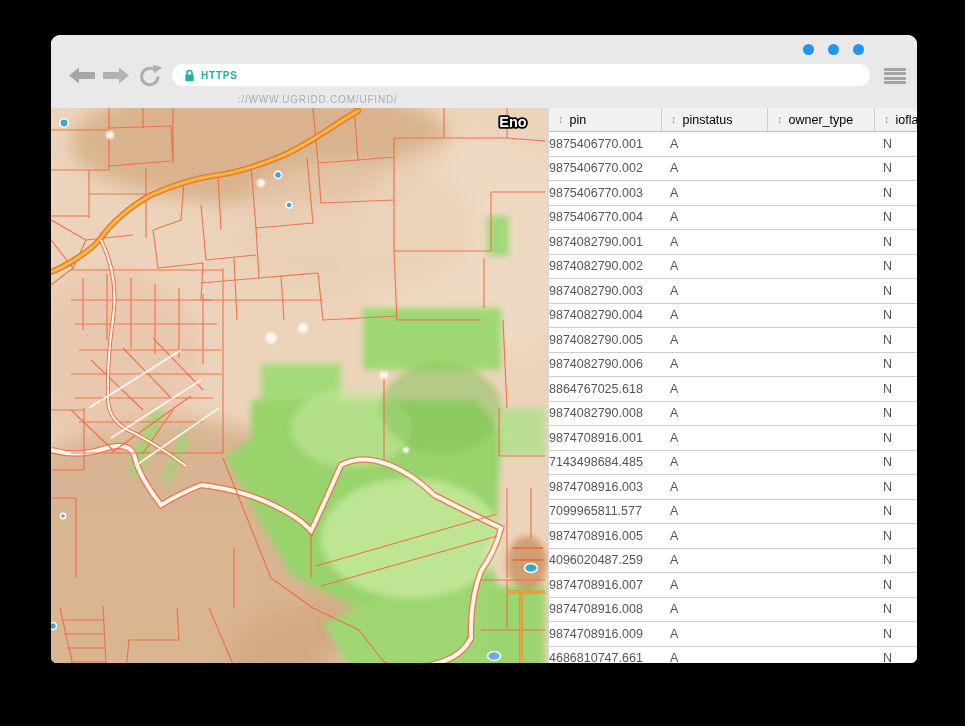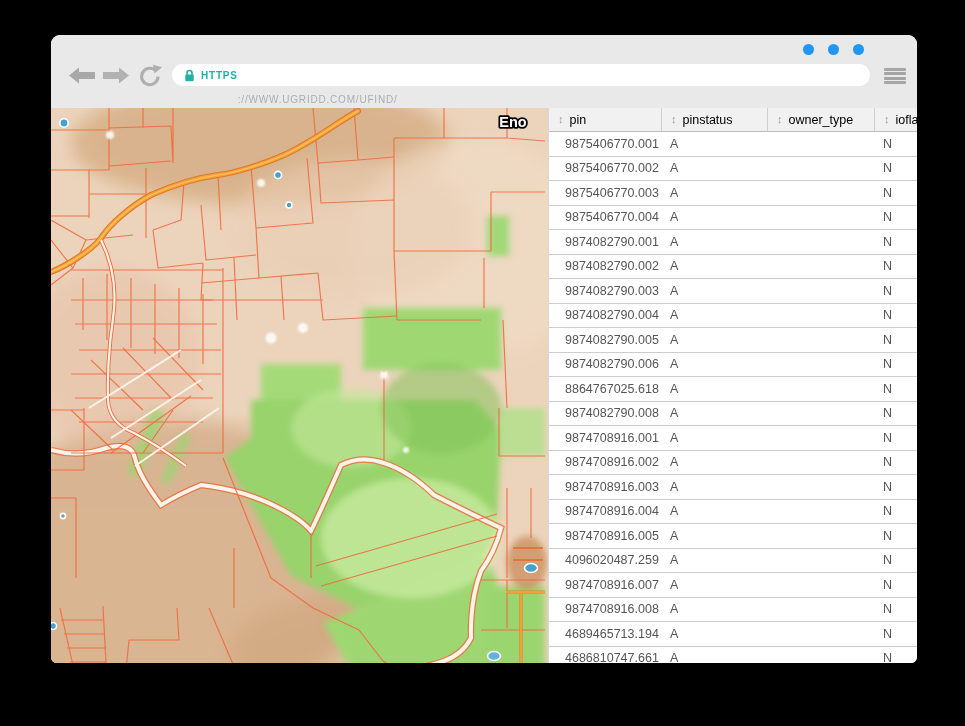--- a/index.html
+++ b/index.html
@@ -29,21 +29,21 @@
   .thead{display:grid;grid-template-columns:112px 106px 107px 1fr;height:23px;background:#f1f1f1;
     border-bottom:1px solid #bdbdbd;}
   .th{display:flex;align-items:center;gap:6px;padding-left:9px;border-left:1px solid #cfcfcf;
     overflow:hidden;white-space:nowrap;cursor:pointer;}
   .th:first-child{border-left:none;padding-left:9px;}
   .th .sort{color:#9c9c9c;font-size:11px;line-height:1;}
   .th .lbl{color:#000000;font-size:12.5px;}
   .trow{display:grid;grid-template-columns:112px 106px 107px 1fr;height:23.5px;
     border-bottom:1px solid #cdcdcd;align-items:center;background:#fff;}
   .trow .cell{color:#555;font-size:12.5px;padding-left:9px;white-space:nowrap;overflow:hidden;}
-  .trow .cell.c-pin{padding-left:16px;}
+  .trow .cell.c-pin{padding-left:0;}
 </style>
 </head>
 <body>
 
 <div class="stage">
   <div class="window">
 
     <div class="chrome">
       <div class="dots">
         <span class="dot"></span>
@@ -301,35 +301,35 @@
           </div>
 
           <div class="trow">
             <div class="cell c-pin">9874708916.001</div>
             <div class="cell">A</div>
             <div class="cell"></div>
             <div class="cell">N</div>
           </div>
 
           <div class="trow">
-            <div class="cell c-pin">9874708916.002</div>
+            <div class="cell c-pin">7143498684.485</div>
             <div class="cell">A</div>
             <div class="cell"></div>
             <div class="cell">N</div>
           </div>
 
           <div class="trow">
             <div class="cell c-pin">9874708916.003</div>
             <div class="cell">A</div>
             <div class="cell"></div>
             <div class="cell">N</div>
           </div>
 
           <div class="trow">
-            <div class="cell c-pin">9874708916.004</div>
+            <div class="cell c-pin">7099965811.577</div>
             <div class="cell">A</div>
             <div class="cell"></div>
             <div class="cell">N</div>
           </div>
 
           <div class="trow">
             <div class="cell c-pin">9874708916.005</div>
             <div class="cell">A</div>
             <div class="cell"></div>
             <div class="cell">N</div>
@@ -350,21 +350,21 @@
           </div>
 
           <div class="trow">
             <div class="cell c-pin">9874708916.008</div>
             <div class="cell">A</div>
             <div class="cell"></div>
             <div class="cell">N</div>
           </div>
 
           <div class="trow">
-            <div class="cell c-pin">4689465713.194</div>
+            <div class="cell c-pin">9874708916.009</div>
             <div class="cell">A</div>
             <div class="cell"></div>
             <div class="cell">N</div>
           </div>
 
           <div class="trow">
             <div class="cell c-pin">4686810747.661</div>
             <div class="cell">A</div>
             <div class="cell"></div>
             <div class="cell">N</div>

